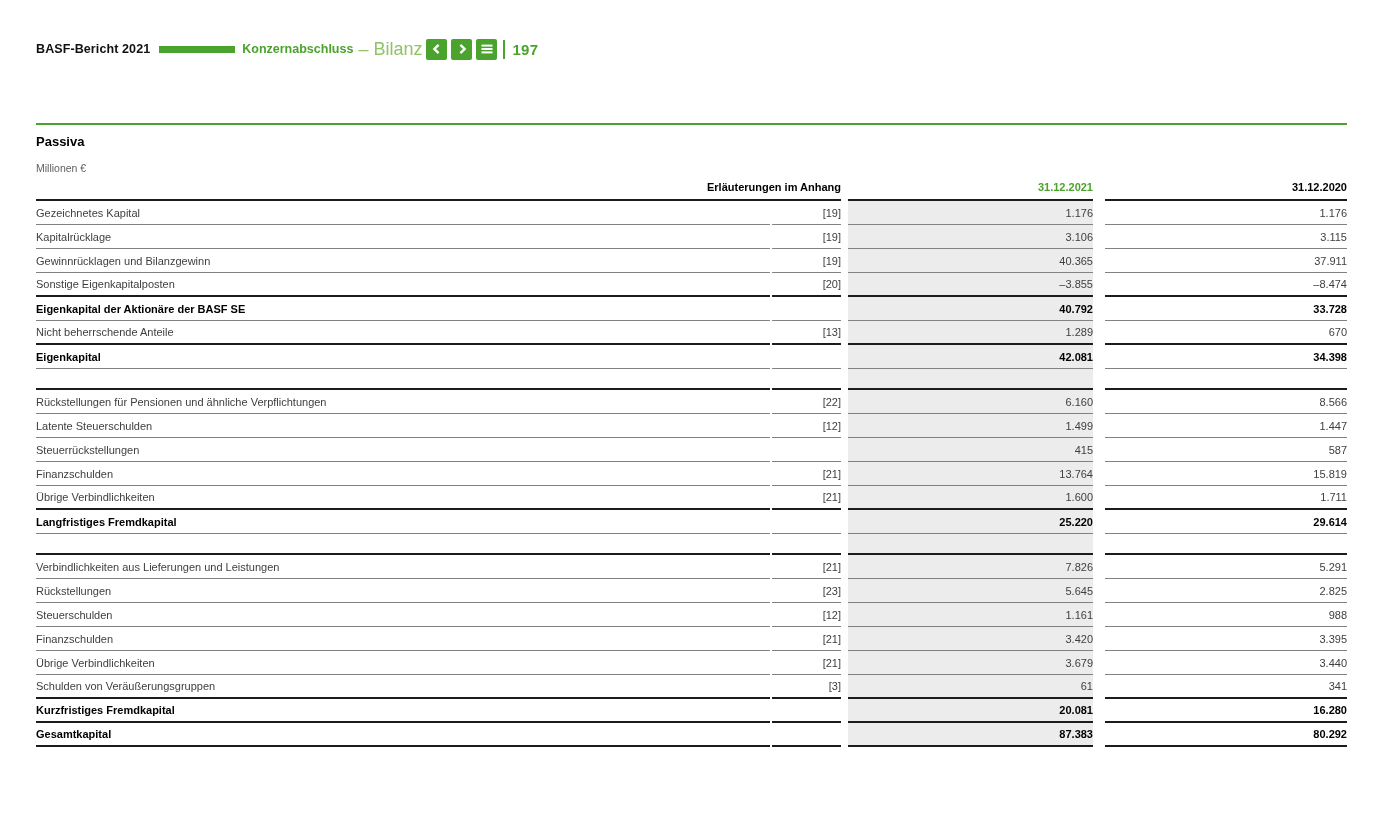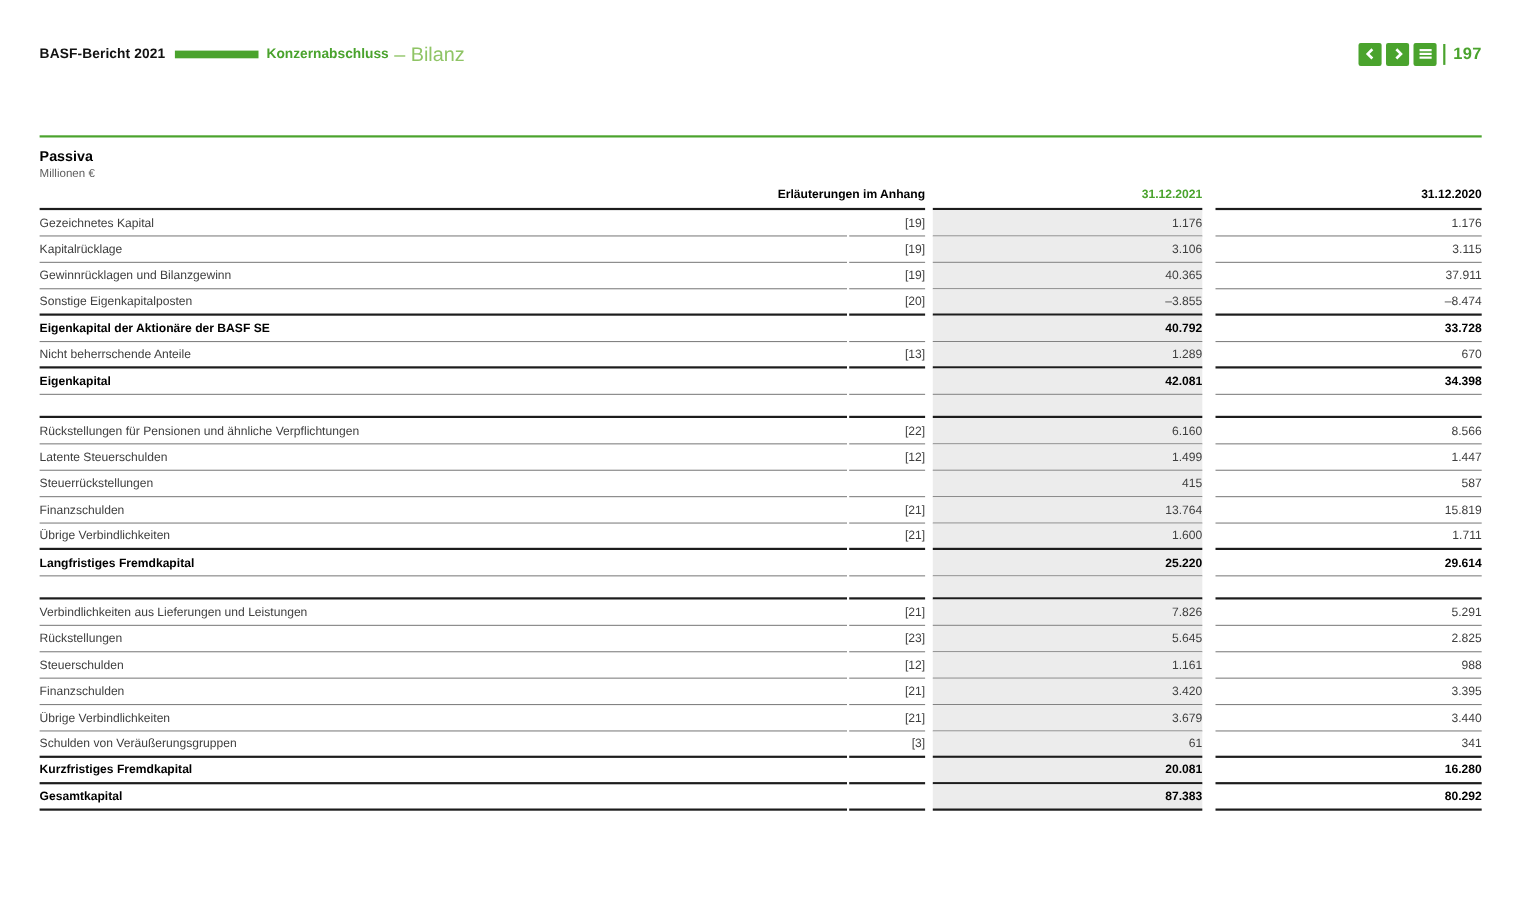--- a/index.html
+++ b/index.html
@@ -13,39 +13,39 @@
   *{box-sizing:border-box;}
   html,body{margin:0;padding:0;}
   body{
     width:1395px;height:828px;background:#ffffff;position:relative;
     font-family:"Liberation Sans", sans-serif;
     -webkit-font-smoothing:antialiased;
   }
   
   .topbar{
     position:absolute;left:36px;top:36px;width:1311px;height:26px;
-    display:flex;align-items:center;justify-content:space-between;
+    display:flex;align-items:center;
   }
   .topbar-left{display:flex;align-items:center;}
   .report-title{font-size:12.5px;font-weight:bold;color:#111;letter-spacing:.1px;}
   .green-bar{width:76px;height:7px;background:var(--accent);margin:0 7px 0 9px;}
   .section-label{font-size:12.5px;font-weight:bold;color:var(--accent);}
   .subsection-label{font-size:18px;font-weight:normal;color:var(--accent-light);margin-left:5px;}
   .topbar-right{display:flex;align-items:center;}
   .nav-btn{
     width:21px;height:21px;background:var(--accent);border:none;border-radius:2px;
     display:flex;align-items:center;justify-content:center;padding:0;margin-left:4px;cursor:pointer;
   }
   .vsep{width:2px;height:19px;background:var(--accent);margin:0 7px 0 6px;}
   .page-num{font-size:15px;font-weight:bold;color:var(--accent);letter-spacing:.3px;}
   
   .content{position:absolute;left:36px;top:123px;width:1311px;}
   .rule-green{height:2px;background:var(--accent);}
   .passiva-title{font-size:13px;font-weight:bold;color:#000;margin:9px 0 0 0;}
-  .unit-label{font-size:10.5px;color:#5f5f5f;margin-top:3px;}
+  .unit-label{font-size:10.5px;color:#5f5f5f;margin-top:13px;}
   
   table.balance{width:1311px;border-collapse:separate;border-spacing:0;font-size:11px;margin-top:0;}
   table.balance th, table.balance td{padding:0;vertical-align:middle;}
   thead th{
     height:27px;vertical-align:bottom;padding-bottom:6px;
     font-weight:bold;color:#000;border-bottom:2px solid var(--line-strong);
   }
   th.h-notes{text-align:right;}
   th.h-2021{text-align:right;padding-right:6px;color:var(--accent);}
   th.h-2020{text-align:right;padding-right:1px;}

